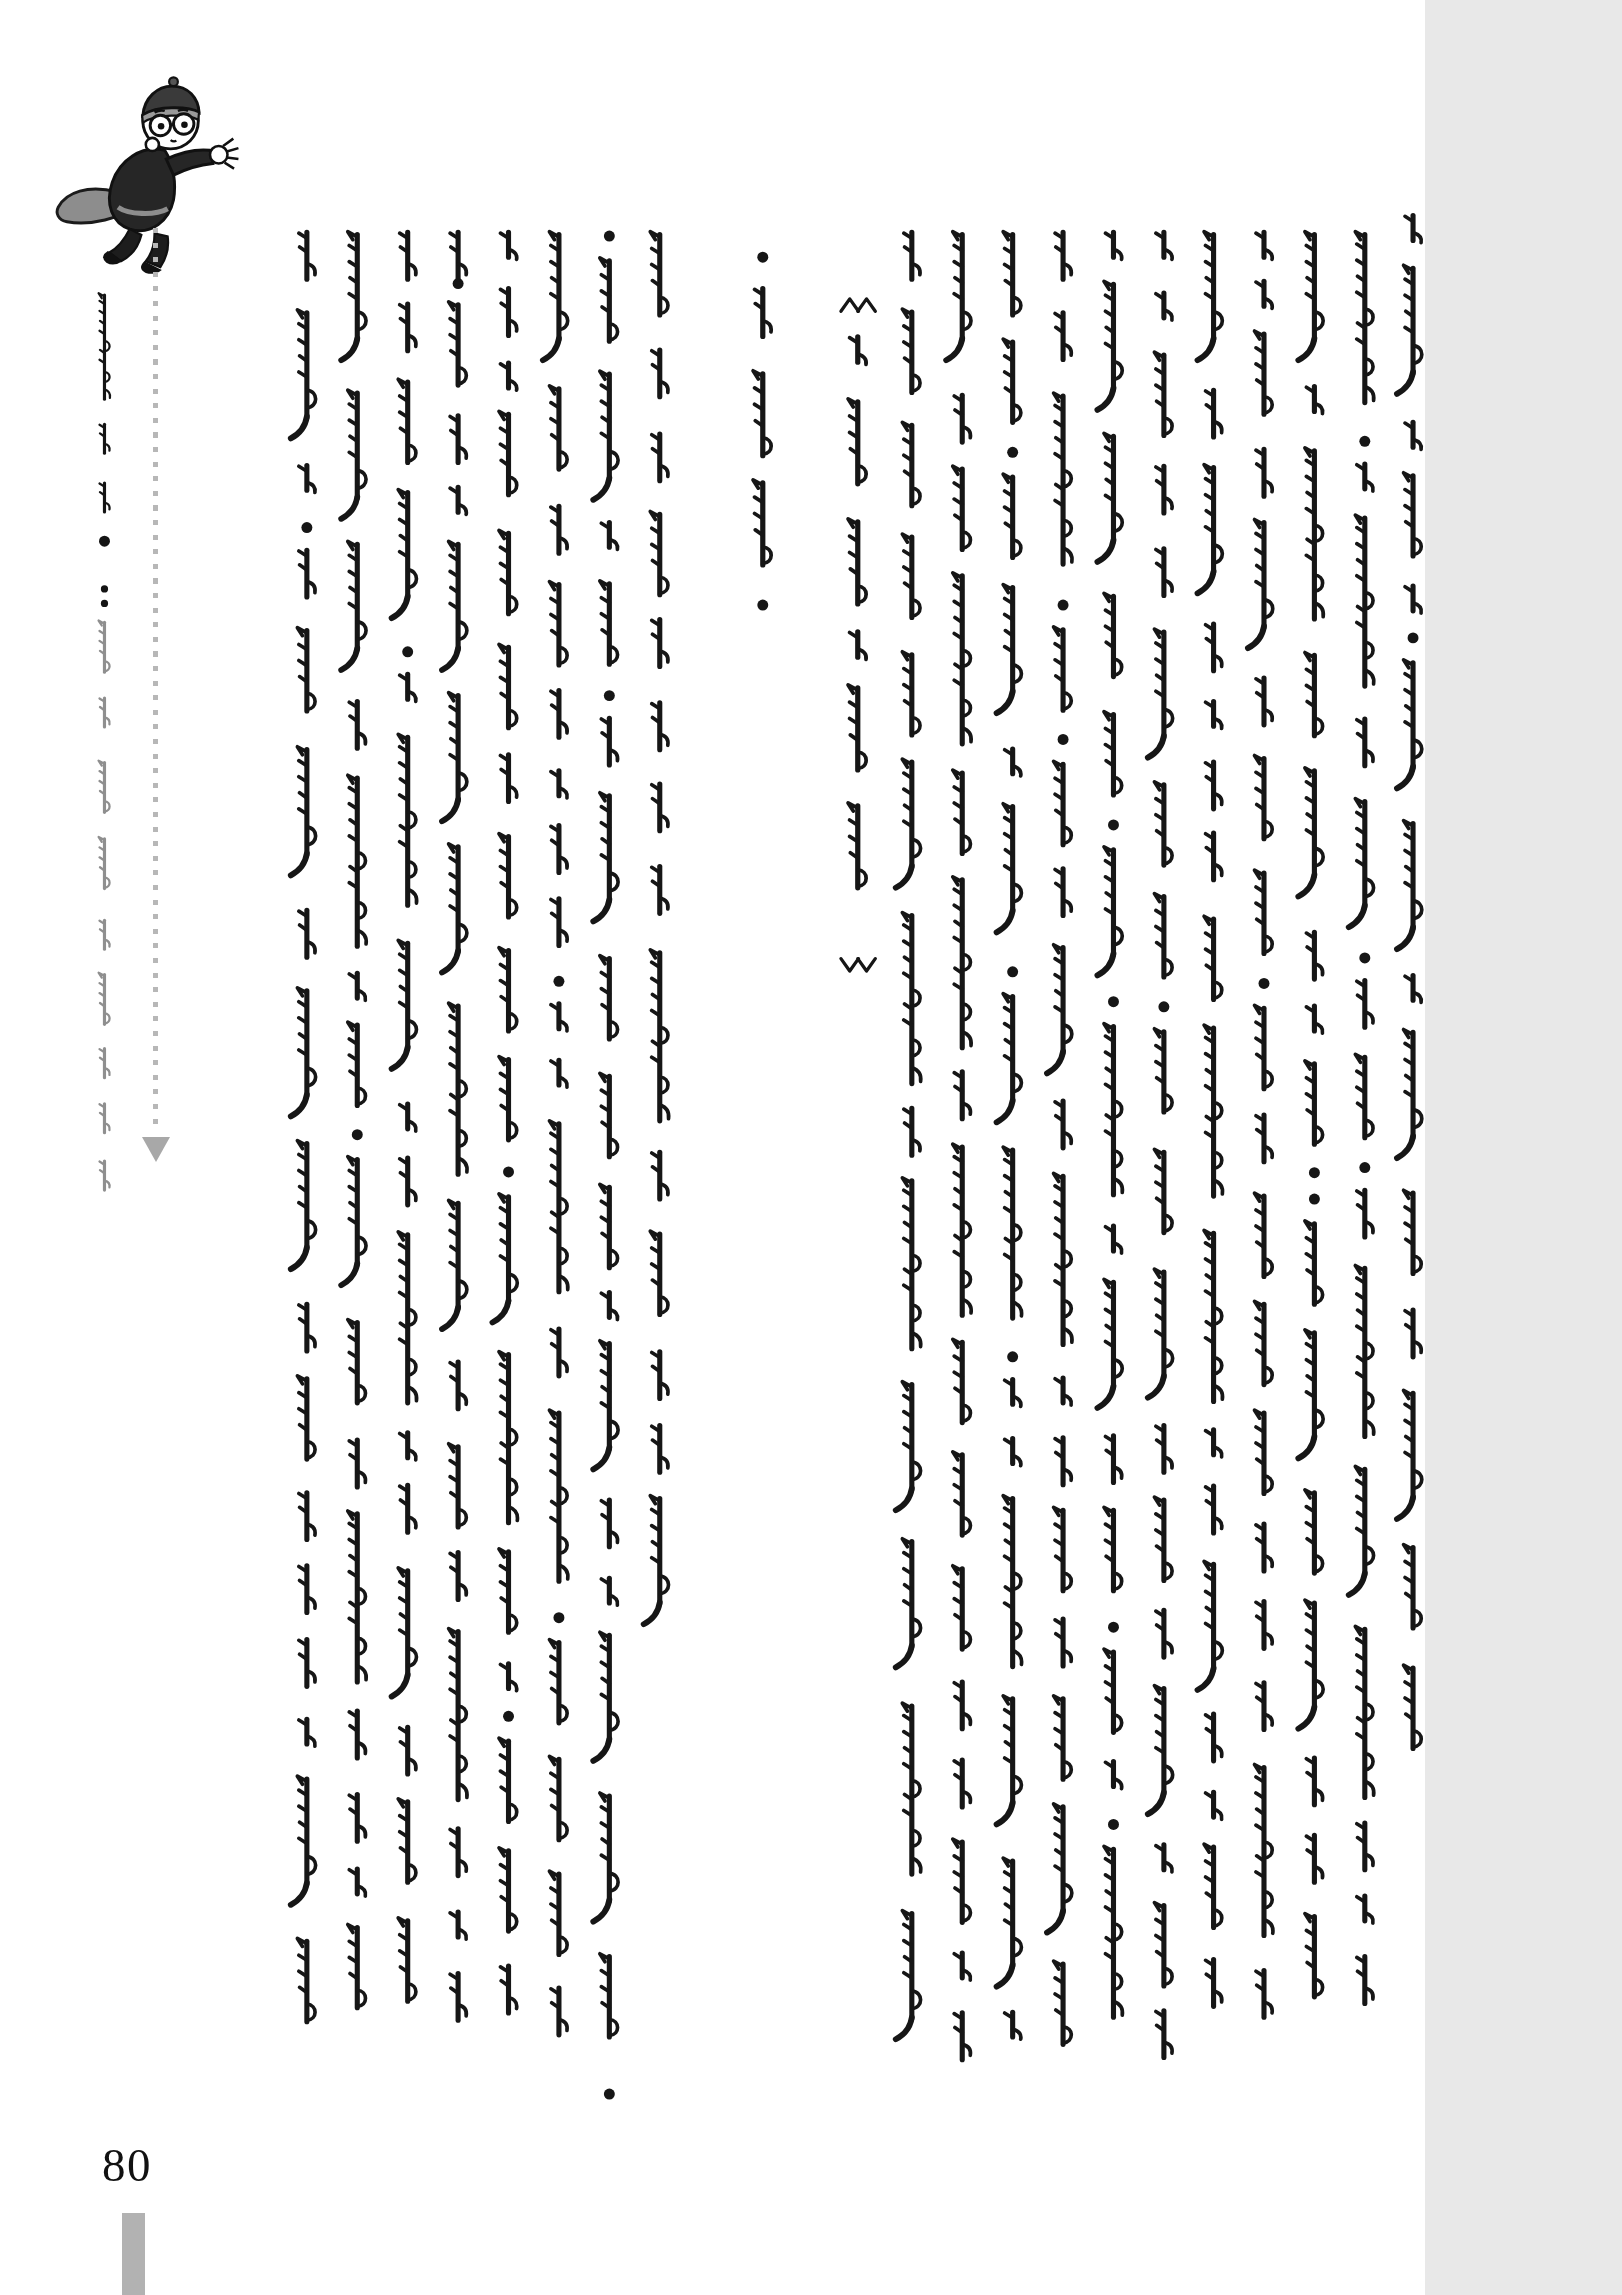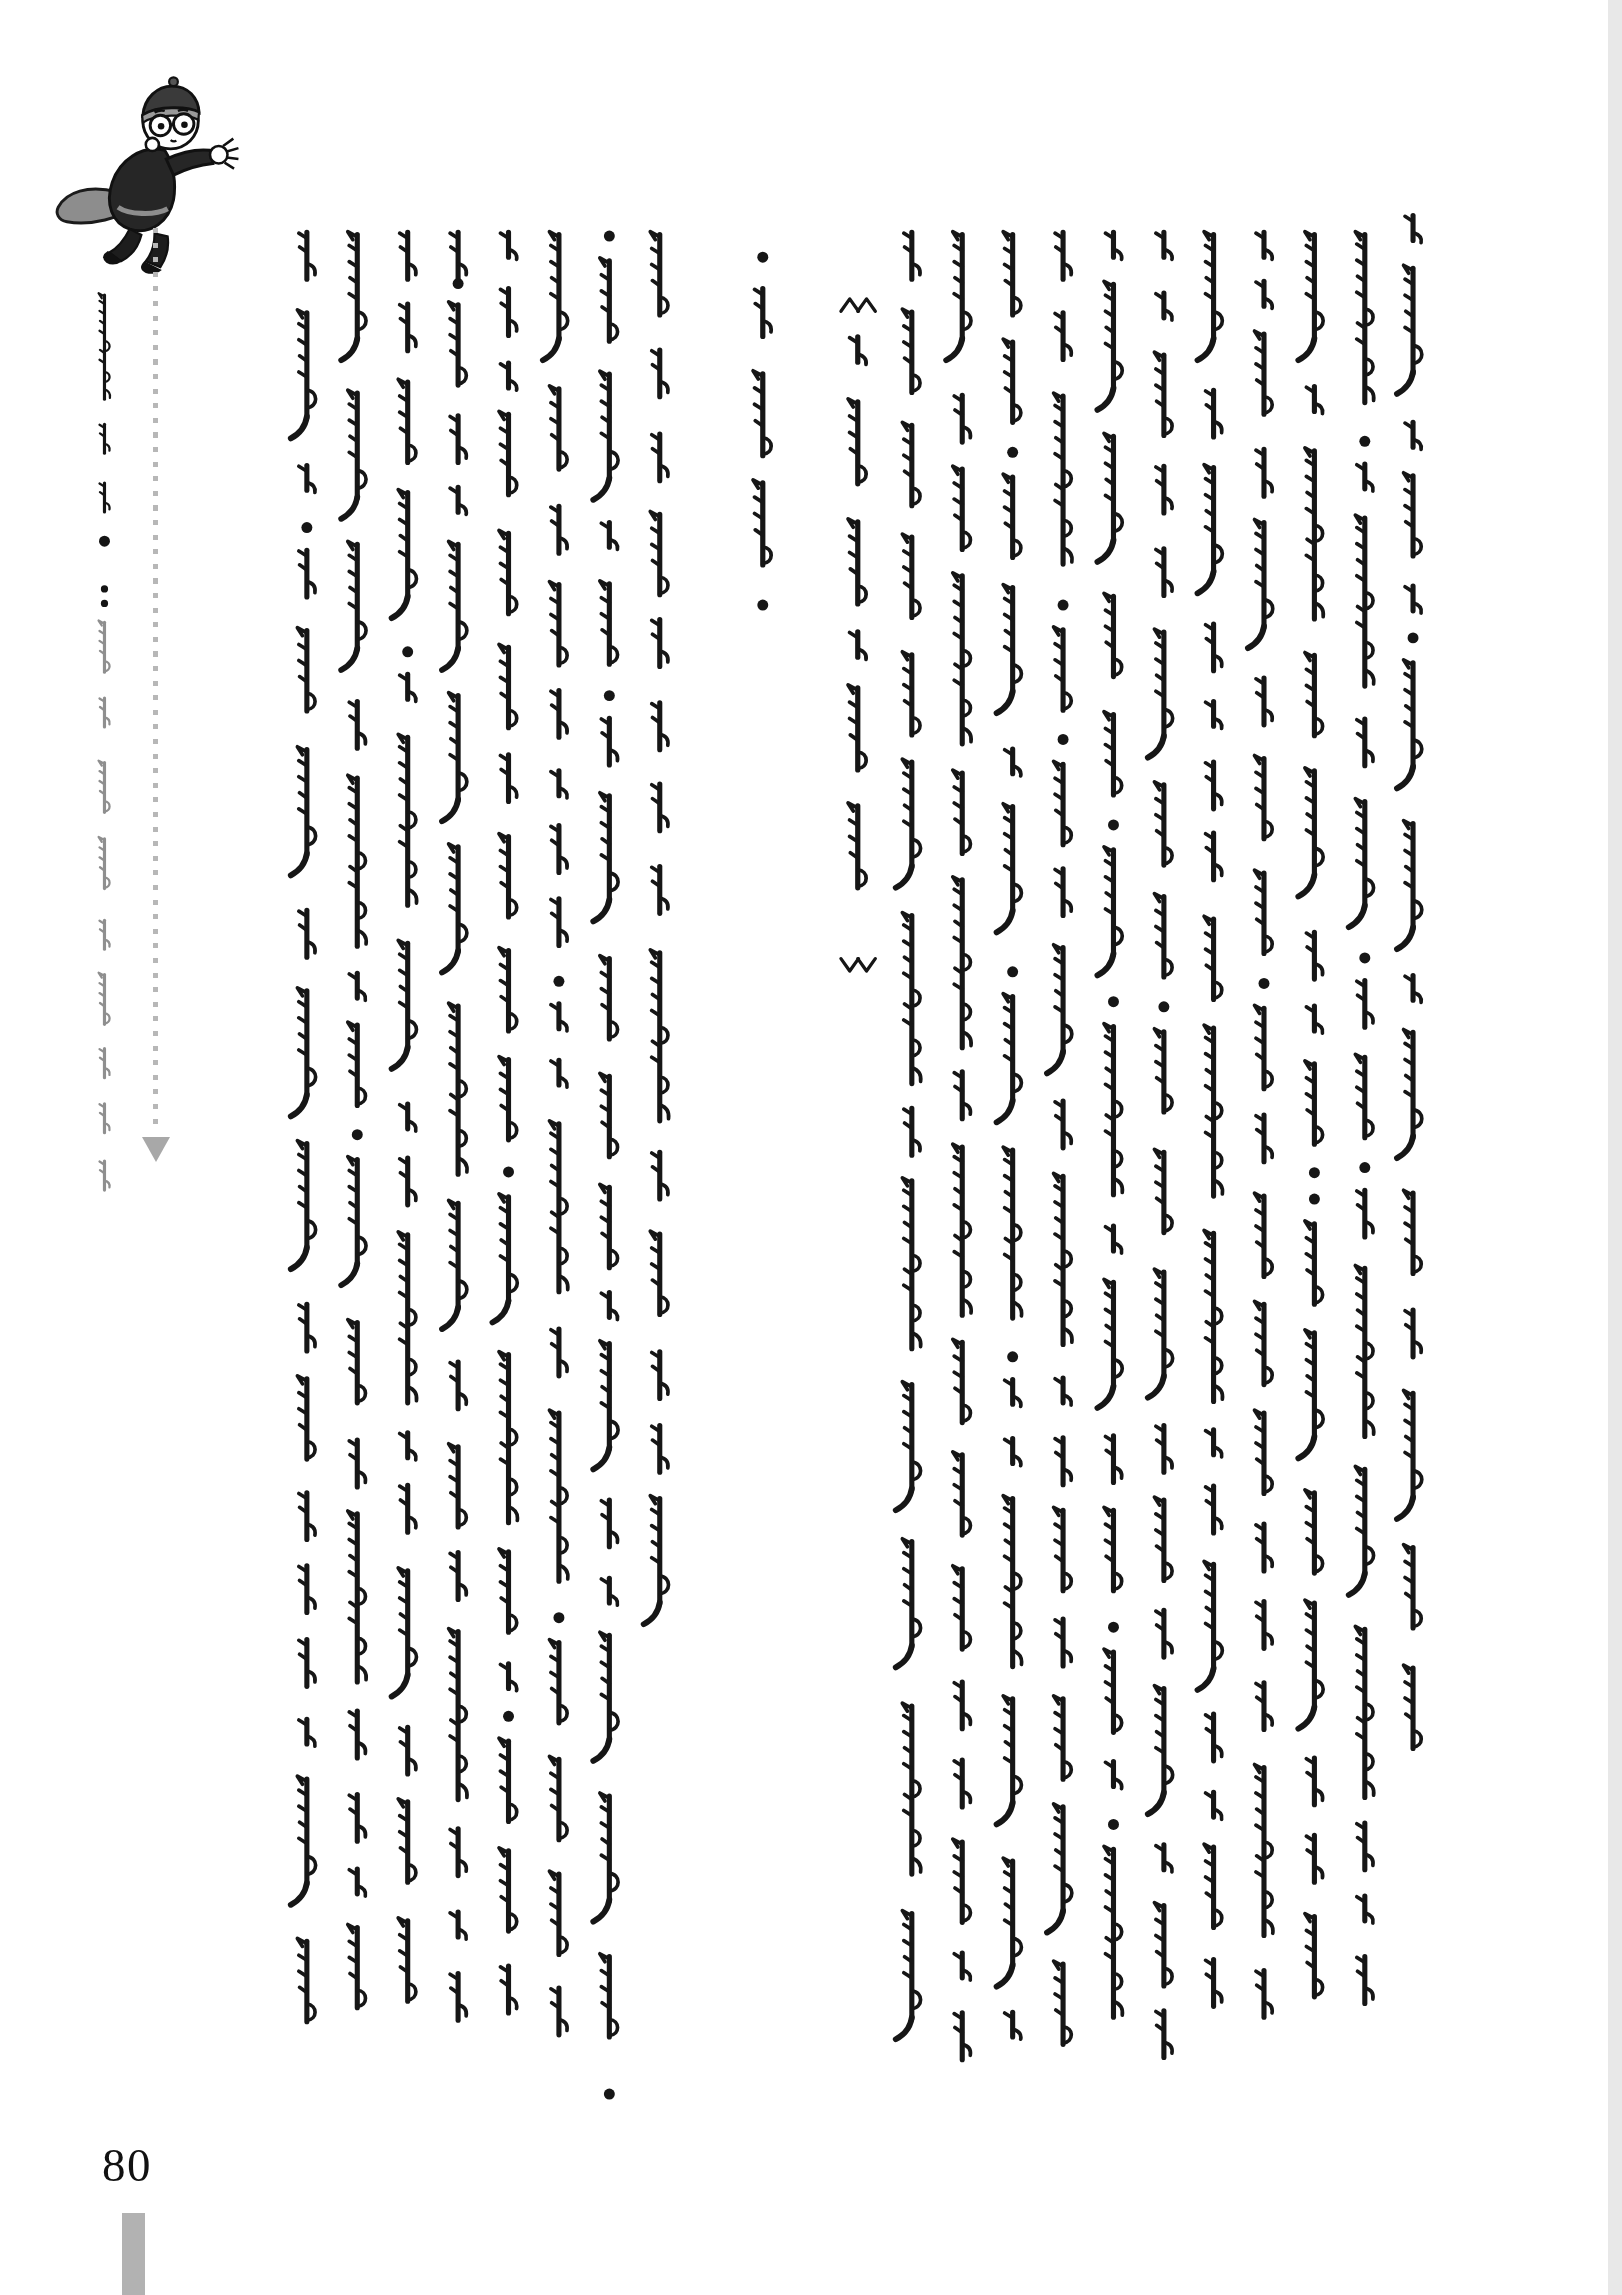--- a/index.html
+++ b/index.html
@@ -1,17 +1,17 @@
 <!DOCTYPE html>
 <html style="font-size:11.7px"><head>
 <meta charset="utf-8">
 <style>
   html,body{margin:0;padding:0;background:#e8e8e8;}
   #page{
-    position:relative;width:1608px;height:2295px;background:#ffffff;
+    position:relative;width:1425px;height:2295px;background:#ffffff;
     overflow:hidden;font-family:"Liberation Serif", serif;
   }
   #art{position:absolute;left:0;top:0;}
   .stroke{stroke:currentColor;fill:none;stroke-linecap:round;stroke-linejoin:round;}
   #dotted-line{
     position:absolute;width:5.1px;
     background-image:repeating-linear-gradient(to bottom,#b7b7b7 0 5.1px,transparent 5.1px 14.6px);
   }
   #arrow-down{
     position:absolute;width:0;height:0;

